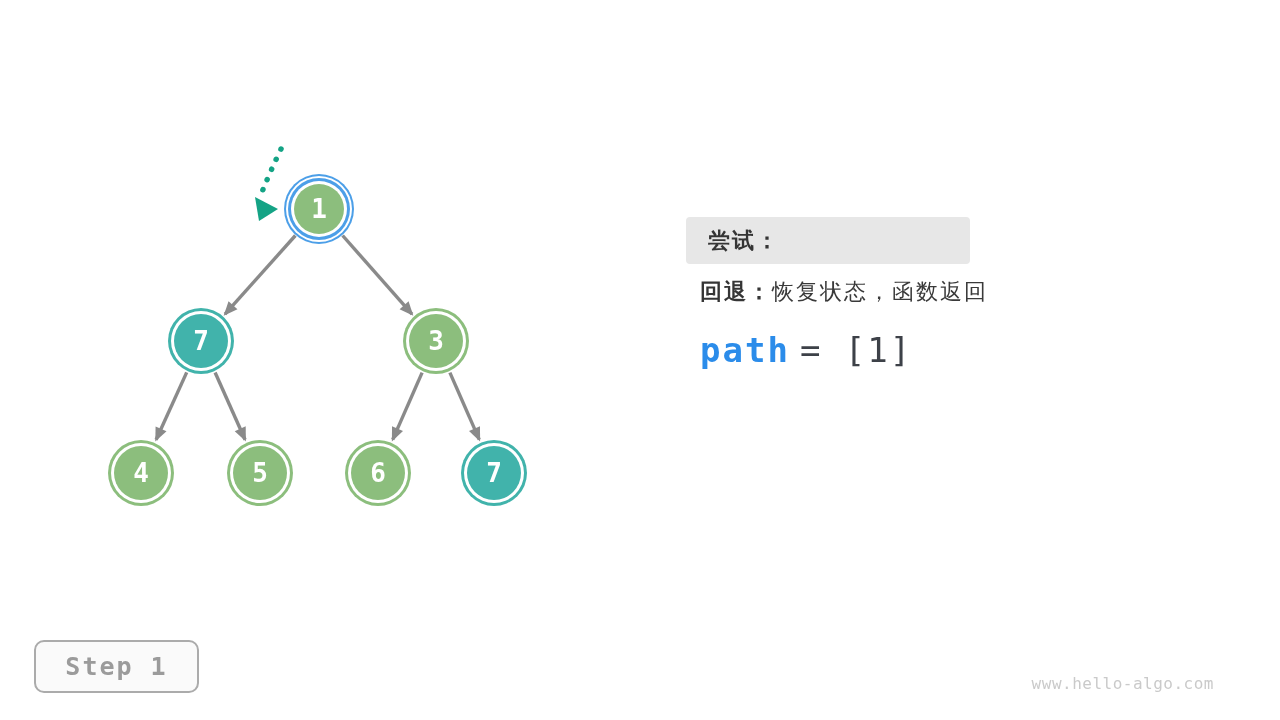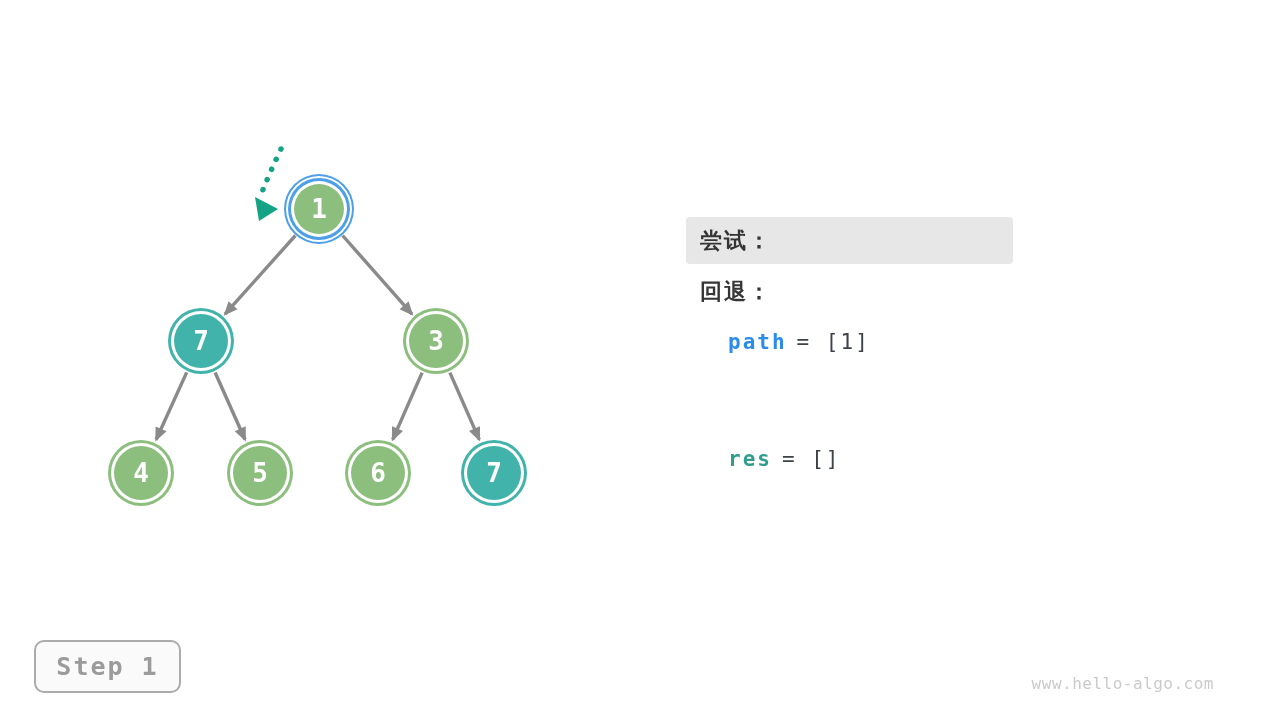--- a/index.html
+++ b/index.html
@@ -81,51 +81,50 @@
     display: flex;
     align-items: center;
     font-size: 22px;
     letter-spacing: 2px;
     color: var(--text-dark, #3a3a3a);
     white-space: nowrap;
   }
   .legend-row .label { font-weight: bold; color: #353535; }
   .try-row {
     left: 686px; top: 217px;
-    width: 327px; height: 47px;
+    width: 284px; height: 47px;
     background: var(--highlight-bg, #e7e7e7);
     border-radius: 4px;
-    padding-left: 14px;
+    padding-left: 22px;
     box-sizing: border-box;
   }
   .back-row { top: 272px; height: 40px; }
 
   .code-row {
     position: absolute;
     left: 700px;
     display: flex;
     align-items: flex-start;
     font-family: "DejaVu Sans Mono", "Liberation Mono", monospace;
-    font-size: 21px;
+    font-size: 34px;
     letter-spacing: 2px;
     white-space: nowrap;
-    margin-left: 28px;
   }
   .code-row .code-var { font-weight: bold; }
   .path-row { top: 330px; }
   .path-row .code-var { color: var(--path-blue, #2b8cea); }
   .res-row { top: 447px; }
   .res-row .code-var { color: var(--res-teal, #2f9e8e); }
   .code-rest { color: var(--code-dark, #3d4148); margin-left: 10px; }
 
   
   .step-badge {
     position: absolute;
     left: 34px; top: 640px;
-    width: 147px; height: 53px;
+    width: 165px; height: 53px;
     background: #fafafa;
     border: 2px solid #ababab;
     border-radius: 10px;
     display: flex;
     align-items: center;
     justify-content: center;
     box-sizing: border-box;
   }
   .step-badge .step-text {
     font-family: "DejaVu Sans Mono", "Liberation Mono", monospace;
@@ -189,31 +188,28 @@
   <div class="node teal pos-rr">
     <span class="node-label">7</span>
   </div>
 
   <div class="legend-row try-row">
     <span class="label">尝试：</span>
   </div>
 
   <div class="legend-row back-row">
     <span class="label">回退：</span>
+      <span>恢复状态，函数返回</span>
   </div>
 
   <div class="code-row path-row">
     <span class="code-var">path</span>
     <span class="code-rest">= [1]</span>
   </div>
 
-  <div class="code-row res-row">
-    <span class="code-var">res</span>
-    <span class="code-rest">= []</span>
-  </div>
 
   <div class="step-badge">
     <span class="step-text">Step 1</span>
   </div>
 
   <div class="watermark">www.hello-algo.com</div>
 
 </div>
 
 </body></html>

